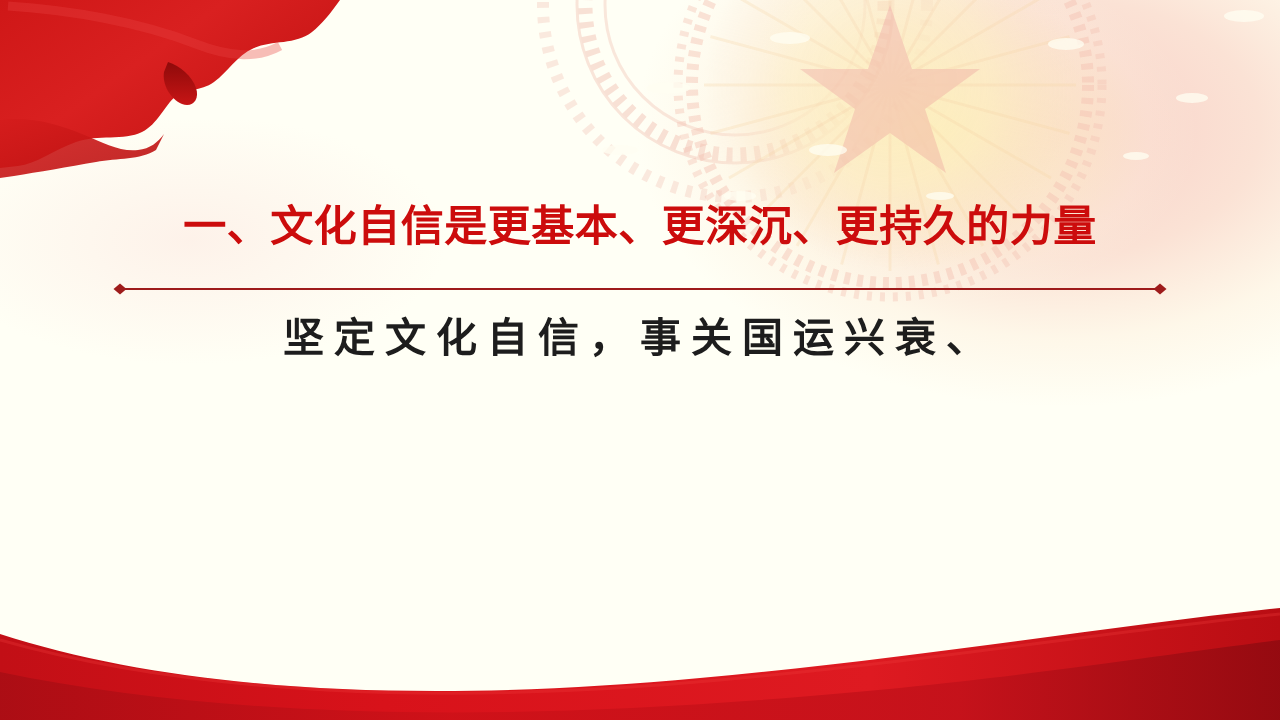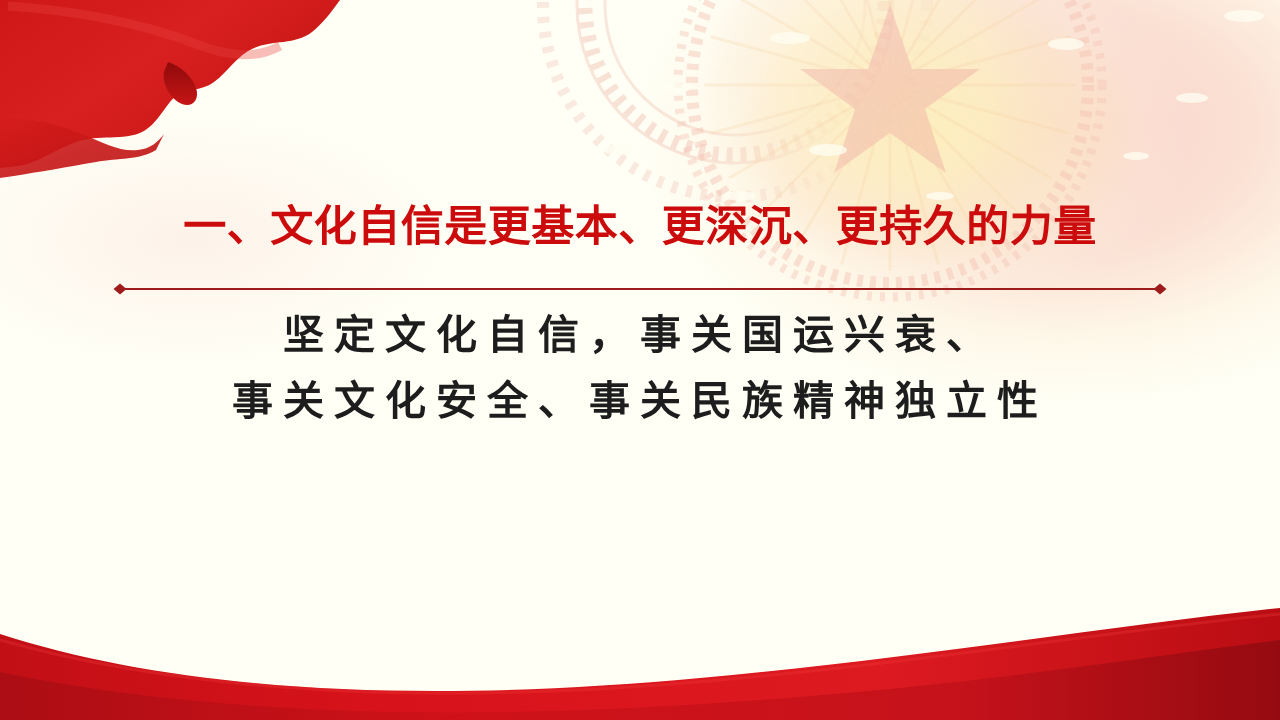--- a/index.html
+++ b/index.html
@@ -147,21 +147,21 @@
   .body-text {
     position: absolute;
     top: 305px;
     left: 0;
     width: 1280px;
     text-align: center;
     color: #1d1d1d;
     font-size: 41px;
     line-height: 66px;
     letter-spacing: 10px;
-    font-family: Liberation Mono, monospace;
+    font-family: Liberation Sans, sans-serif;
     font-weight: 600;
   }
 
   .body-line {
     display: block;
     white-space: nowrap;
   }
 </style>
 </head>
 <body>
@@ -310,17 +310,16 @@
     <div class="heading">一、文化自信是更基本、更深沉、更持久的力量</div>
 
     <svg class="divider" viewBox="0 0 1060 12" preserveAspectRatio="none">
       <line x1="10" y1="6" x2="1050" y2="6" stroke="#9e1b1b" stroke-width="2.2"></line>
       <polygon points="10,0.5 16.5,6 10,11.5 3.5,6" fill="#9e1b1b"></polygon>
       <polygon points="1050,0.5 1056.5,6 1050,11.5 1043.5,6" fill="#9e1b1b"></polygon>
     </svg>
 
     <div class="body-text">
       <span class="body-line">坚定文化自信，事关国运兴衰、</span>
-      <span class="body-line">事关文化安全、事关民族精神独立性</span>
     </div>
 
   </div>
 </div>
 
 </body></html>

